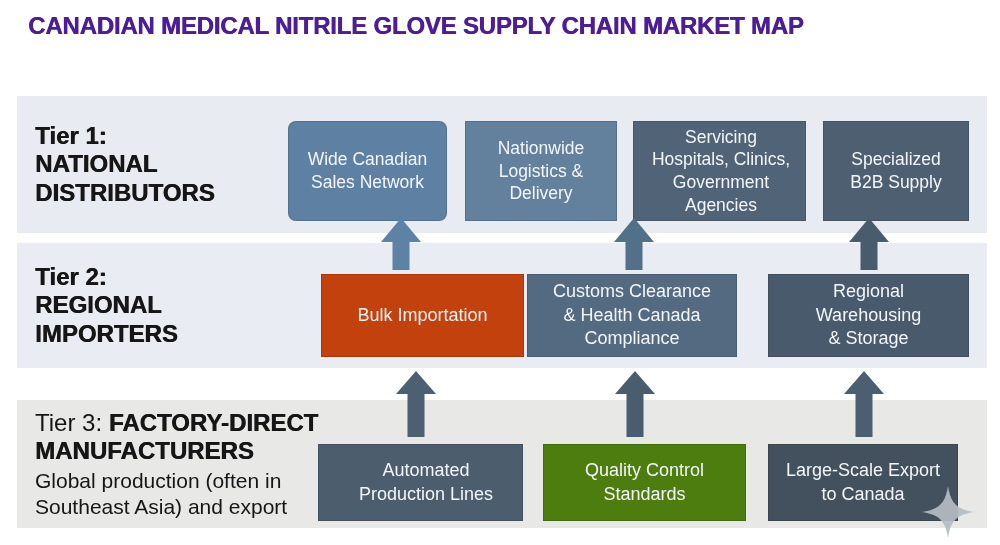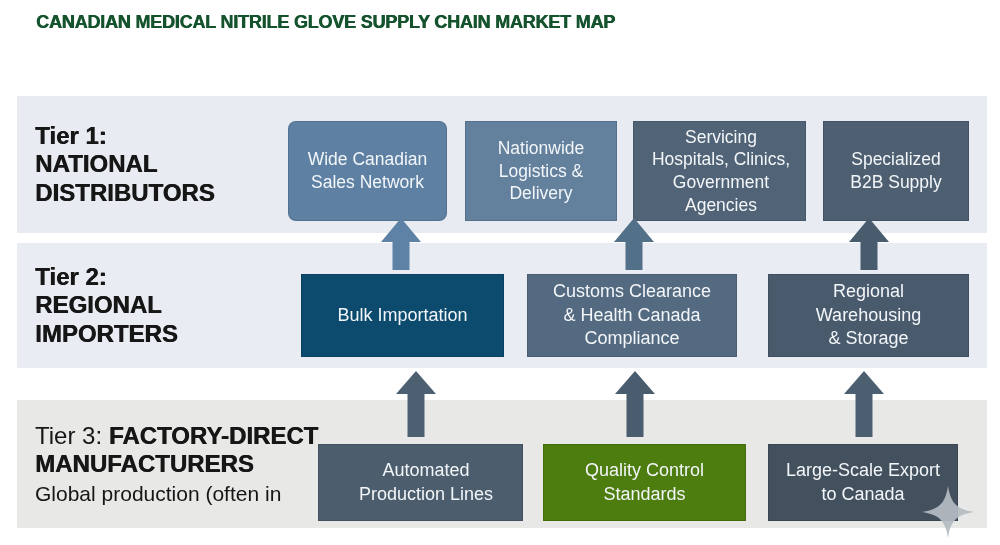--- a/index.html
+++ b/index.html
@@ -3,22 +3,22 @@
 <meta charset="utf-8">
 <style>
   html,body { margin:0; padding:0; background:#ffffff; }
   .stage {
     position:relative; width:1000px; height:545px; overflow:hidden;
     background:#ffffff;
     font-family:"Liberation Sans","DejaVu Sans",sans-serif;
     -webkit-font-smoothing:antialiased;
   }
   .title {
-    position:absolute; left:36px; top:12px; white-space:nowrap;
-    font-size:18px; font-weight:700; letter-spacing:-0.2px; color:#14532d;
+    position:absolute; left:28px; top:12px; white-space:nowrap;
+    font-size:24px; font-weight:700; letter-spacing:-0.2px; color:#4c1d95;
     text-shadow:0.6px 0 0 currentColor;
   }
   .band { position:absolute; left:17px; width:970px; }
   .band-1 { top:80px;  height:137px; }
   .band-2 { top:243px; height:125px; }
   .band-3 { top:400px; height:128px; }
 
   .tier-label {
     position:absolute; left:18px; top:0; height:100%;
     display:flex; flex-direction:column; justify-content:center;
@@ -86,34 +86,35 @@
     <div class="node t1-n4" style="background-color: rgb(77, 95, 113);">Specialized
 B2B Supply</div>
   </div>
 
   <div class="band band-2 t2" style="background-color: rgb(233, 236, 242);">
     <div class="tier-label">
       <span class="heavy">Tier 2:</span>
       <span class="heavy">REGIONAL</span>
       <span class="heavy">IMPORTERS</span>
     </div>
-    <div class="node t2-n1" style="background-color: #0c4a6e;">Bulk Importation</div>
+    <div class="node t2-n1" style="background-color: #c2410c; margin-left: 20px;">Bulk Importation</div>
     <div class="node t2-n2" style="background-color: rgb(84, 106, 128);">Customs Clearance
 &amp; Health Canada
 Compliance</div>
     <div class="node t2-n3" style="background-color: rgb(72, 90, 108);">Regional
 Warehousing
 &amp; Storage</div>
   </div>
 
   <div class="band band-3 t3" style="background-color: rgb(232, 232, 231);">
     <div class="tier-label">
       <span><span class="t3-prefix">Tier 3: </span><span class="heavy">FACTORY-DIRECT</span></span>
       <span class="heavy">MANUFACTURERS</span>
       <span class="t3-caption">Global production (often in</span>
+      <span class="t3-caption" style="margin-top:0">Southeast Asia) and export</span>
     </div>
     <div class="node t3-n1" style="background-color: rgb(76, 93, 109); padding-left: 15px;">Automated
 Production Lines</div>
     <div class="node t3-n2" style="background-color: #4d7c0f;">Quality Control
 Standards</div>
     <div class="node t3-n3" style="background-color: rgb(67, 81, 94);">Large-Scale Export
 to Canada</div>
   </div>
 
   <div class="arrow row-a a1">

